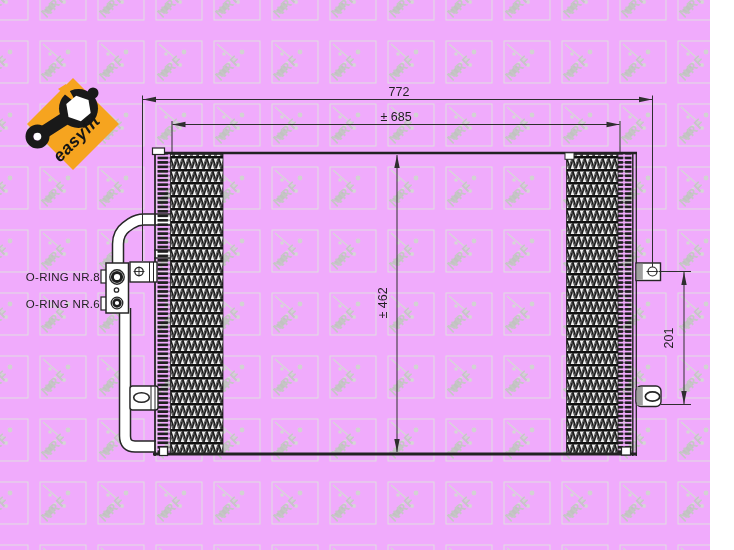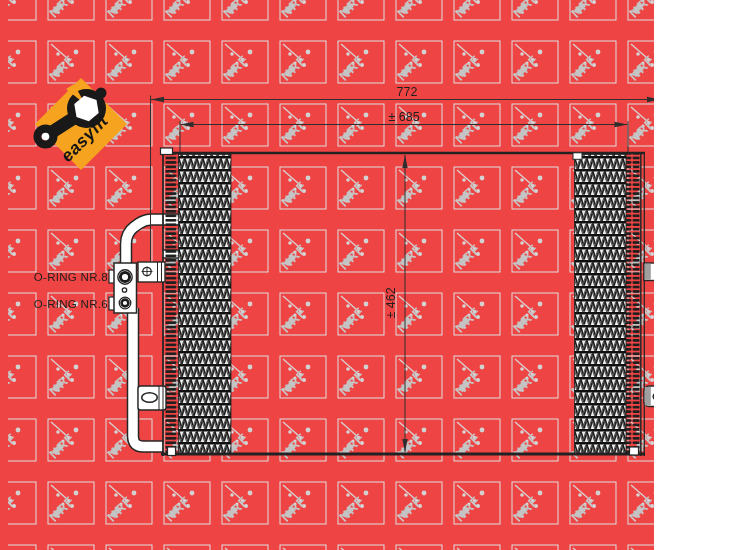--- a/index.html
+++ b/index.html
@@ -1,16 +1,16 @@
 <!DOCTYPE html>
 <html><head>
 <meta charset="utf-8">
 <style>
   html,body{margin:0;padding:0;background:#ffffff;}
-  .canvas{position:relative;width:646px;height:550px;background:#ef4444;overflow:hidden;padding-left:8px;}
+  .canvas{position:relative;width:710px;height:550px;background:#f0abfc;overflow:hidden;}
   svg{display:block;}
   .dim-text{font:12.5px "Liberation Sans", sans-serif;fill:#1f1f1f;}
   .lbl-text{font:11.5px "Liberation Sans", sans-serif;fill:#1f1f1f;letter-spacing:.3px;}
   .easyfit-text{font:italic 700 17.5px "Liberation Sans", sans-serif;fill:#151515;letter-spacing:.4px;}
   .wm-text{font:700 13px "Liberation Sans", sans-serif;fill:#c6c6c6;letter-spacing:1px;}
   .ext{stroke:#2e2e2e;stroke-width:1;fill:none;}
   .dimline{stroke:#2e2e2e;stroke-width:1;fill:none;}
 </style>
 </head>
 <body>

